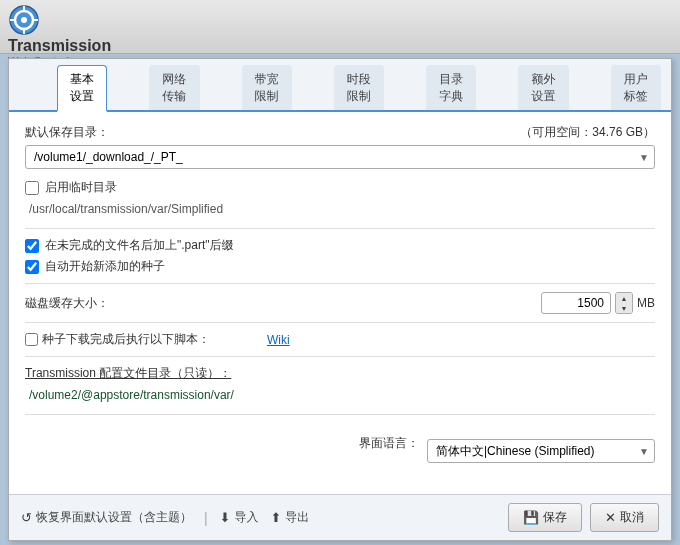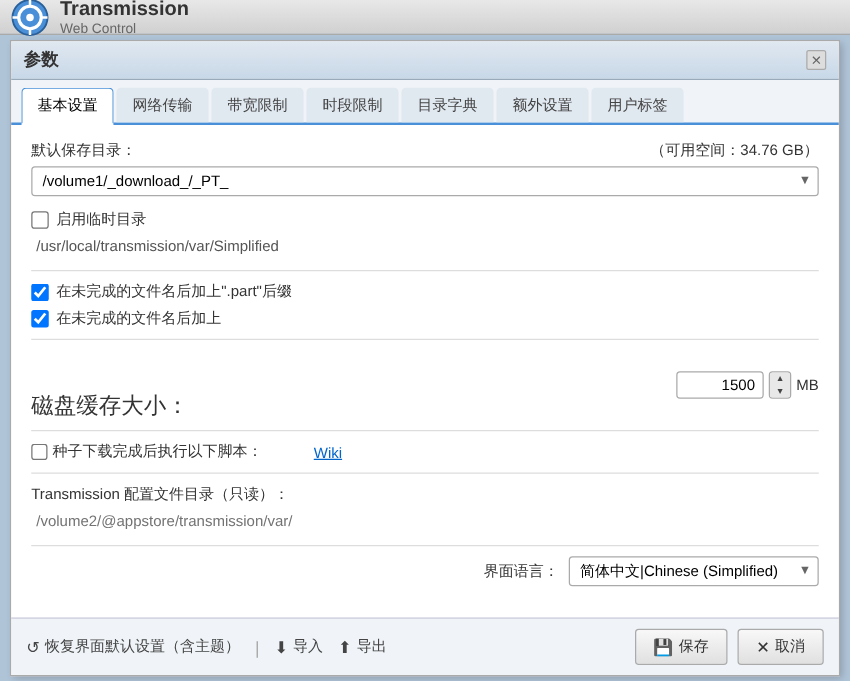--- a/index.html
+++ b/index.html
@@ -12,24 +12,24 @@
       overflow: hidden;
       display: flex;
       flex-direction: column;
     }
 
     
     .title-bar {
       background: linear-gradient(to bottom, #e8e8e8, #d0d0d0);
       border-bottom: 1px solid #aaa;
       display: flex;
-      align-items: center;
       padding: 4px 8px;
-      height: 28px;
+      height: 54px;
       flex-shrink: 0;
+      flex-direction: column;
     }
     .title-bar-logo {
       width: 32px;
       height: 32px;
       margin-right: 8px;
       flex-shrink: 0;
     }
     .title-bar-text {
       display: flex;
       flex-direction: column;
@@ -94,20 +94,21 @@
     .tab {
       padding: 5px 12px;
       cursor: pointer;
       border: 1px solid transparent;
       border-bottom: none;
       border-radius: 4px 4px 0 0;
       font-size: 12px;
       color: #444;
       background: #e0e8f0;
       margin-right: 2px;
+      margin-left: 40px;
     }
     .tab.active {
       background: #fff;
       border-color: #4a90d9;
       border-bottom: 2px solid #fff;
       color: #000;
       margin-bottom: -2px;
     }
 
     
@@ -191,24 +192,23 @@
       padding: 2px 0 2px 4px;
     }
 
     
     .spinbox-row {
       display: flex;
       align-items: center;
       margin: 6px 0;
     }
     .spinbox-label {
-      font-size: 18px;
+      font-size: 12px;
       color: #333;
       flex: 1;
-      margin-top: 32px;
     }
     .spinbox-wrapper {
       display: flex;
       align-items: center;
       gap: 4px;
       padding-left: 16px;
     }
     .spinbox-input {
       width: 70px;
       border: 1px solid #aaa;
@@ -255,43 +255,45 @@
       cursor: pointer;
       font-size: 12px;
       margin-left: 33px;
     }
 
     
     .config-label {
       font-size: 12px;
       color: #333;
       margin-bottom: 4px;
+      text-decoration: underline;
     }
     .config-path {
       font-size: 12px;
-      color: #737373;
+      color: #14532d;
       padding: 2px 0 2px 4px;
     }
 
     
     .lang-row {
       display: flex;
       align-items: center;
       justify-content: flex-end;
       gap: 8px;
       margin-top: 8px;
     }
     .lang-label {
       font-size: 12px;
       color: #333;
       text-align: center;
     }
     .lang-select-wrapper {
       position: relative;
-      width: 200px;
+      width: 228px;
+      margin-top: 16px;
     }
     .lang-select-wrapper select {
       width: 100%;
       border: 1px solid #aaa;
       border-radius: 3px;
       padding: 4px 24px 4px 8px;
       font-size: 12px;
       background: #fff;
       appearance: none;
       -webkit-appearance: none;
@@ -362,24 +364,20 @@
     </svg>
   </div>
   <div class="title-bar-text">
     <span class="title-bar-main">Transmission</span>
     <span class="title-bar-sub">Web Control</span>
   </div>
 </div>
 
 <div class="dialog">
 
-  <div class="dialog-titlebar">
-    <span class="dialog-title">参数</span>
-    <div class="dialog-close">×</div>
-  </div>
 
   <div class="tab-bar">
     <div class="tab active">基本设置</div>
     <div class="tab">网络传输</div>
     <div class="tab">带宽限制</div>
     <div class="tab">时段限制</div>
     <div class="tab">目录字典</div>
     <div class="tab">额外设置</div>
     <div class="tab">用户标签</div>
   </div>
@@ -409,42 +407,42 @@
 
     <hr class="divider">
 
     <div class="checkbox-row">
       <input type="checkbox" id="part-suffix" checked="" style="">
       <label class="checkbox-label" for="part-suffix">在未完成的文件名后加上".part"后缀</label>
     </div>
 
     <div class="checkbox-row">
       <input type="checkbox" id="auto-start" checked="" style="">
-      <label class="checkbox-label" for="auto-start">在未完成的文件名后加上</label>
+      <label class="checkbox-label" for="auto-start">自动开始新添加的种子</label>
     </div>
 
     <hr class="divider">
 
     <div class="spinbox-row">
       <span class="spinbox-label">磁盘缓存大小：</span>
       <div class="spinbox-wrapper">
         <input type="text" class="spinbox-input" value="1500" style="">
         <div class="spinbox-arrows">
           <button class="spinbox-up">▲</button>
           <button class="spinbox-down">▼</button>
         </div>
         <span class="spinbox-unit">MB</span>
       </div>
     </div>
 
     <hr class="divider">
 
     <div class="script-row">
       <input type="checkbox" id="script-cb" style="">
-      <label class="checkbox-label" for="script-cb" style="margin-right:4px;">种子下载完成后执行以下脚本：</label>
+      <label class="checkbox-label" for="script-cb" style="margin-right:20px;">种子下载完成后执行以下脚本：</label>
       <span class="link-text">Wiki</span>
     </div>
 
     <hr class="divider">
 
     <div class="section-row">
       <div class="config-label">Transmission 配置文件目录（只读）：</div>
       <div class="config-path">/volume2/@appstore/transmission/var/</div>
     </div>
 

